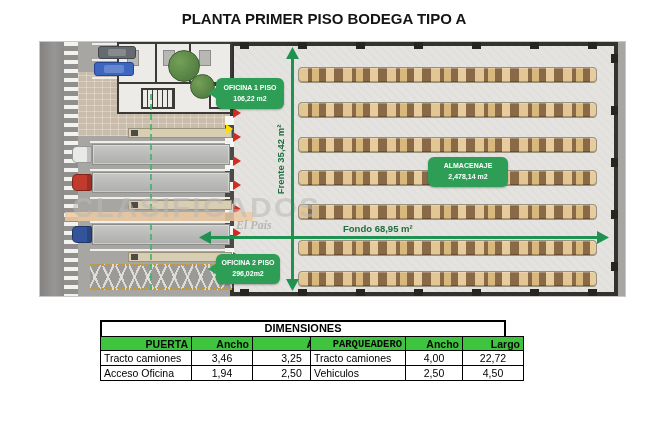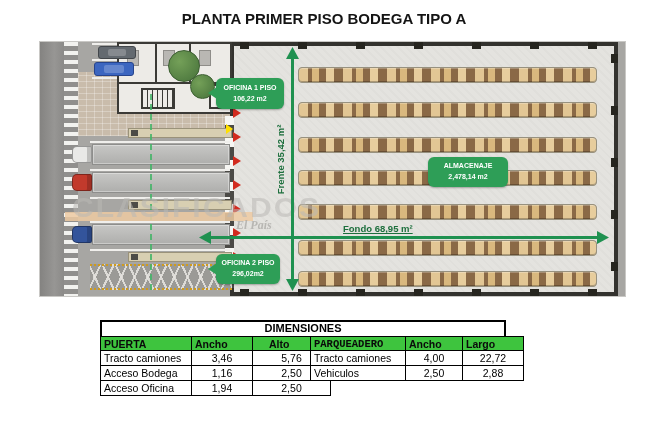--- a/index.html
+++ b/index.html
@@ -69,39 +69,39 @@
   .dash-line{left:110px;top:52px;height:196px;width:0;border-left:2px dashed #44b468;opacity:.85;}
 
   
   .wm-strip{left:25px;top:170px;width:188px;height:9px;background:#edcaa2;opacity:.85;}
   .wm-text{left:32px;top:148px;font-size:30px;font-weight:bold;letter-spacing:2px;color:rgba(186,184,180,.55);transform:scaleY(.95);white-space:nowrap;}
   .wm-sub{left:196px;top:176px;font-size:12px;font-weight:bold;font-family:"Liberation Serif",serif;font-style:italic;color:rgba(170,168,164,.75);}
 
   
   .dim-label{font-size:9.5px;font-weight:bold;color:var(--dim-text-green,#1d6f3d);white-space:nowrap;}
   #frente-label{left:185px;top:112px;width:110px;text-align:center;transform:rotate(-90deg);}
-  #fondo-label{left:303px;top:181px;text-decoration:underline;}
+  #fondo-label{left:303px;top:181px;}
 
   
   .bubble{background:var(--label-green,#2e9e57);border-radius:6px;color:#fff;font-weight:bold;text-align:center;
      display:flex;flex-direction:column;justify-content:center;font-size:7px;line-height:1.55;box-shadow:0 1px 2px rgba(0,0,0,.3);}
   .bubble .tail{position:absolute;left:-8px;top:9px;width:0;height:0;border-top:6px solid transparent;border-bottom:6px solid transparent;
      border-right:9px solid var(--label-green,#2e9e57);}
   #bubble-oficina1{left:176px;top:36px;width:68px;height:31px;}
   #bubble-almacenaje{left:388px;top:115px;width:80px;height:30px;}
   #bubble-oficina2{left:176px;top:212px;width:64px;height:30px;}
 
   svg.arrows{left:0;top:0;pointer-events:none;}
 
   
   #dim-title{left:100px;top:320px;width:406px;height:28px;border:2px solid #000;box-sizing:border-box;background:#fff;
      font-size:11px;font-weight:bold;text-align:center;line-height:12px;}
   .tbl{position:absolute;border-collapse:collapse;font-size:10.5px;background:#fff;}
   .tbl th,.tbl td{border:1.5px solid #000;padding:0 3px;white-space:nowrap;}
-  .tbl th{background:var(--table-header-green,#3ec43e);color:#0a0a0a;font-weight:bold;height:13px;text-align:left;}
+  .tbl th{background:var(--table-header-green,#3ec43e);color:#0a0a0a;font-weight:bold;height:13px;text-align:right;}
   .tbl td{height:14px;text-align:center;}
   .tbl td:first-child{text-align:left;}
   #tbl-puerta{left:100px;top:336px;}
   #tbl-puerta th:nth-child(1){width:84px;} #tbl-puerta th:nth-child(2){width:54px;} #tbl-puerta th:nth-child(3){width:58px;padding-left:16px;}
   #tbl-parqueadero{left:310px;top:336px;}
   #tbl-parqueadero th:nth-child(1){width:88px;font-family:Liberation Mono, monospace;} #tbl-parqueadero th:nth-child(2){width:50px;} #tbl-parqueadero th:nth-child(3){width:54px;}
 </style>
 </head>
 <body>
 
@@ -219,26 +219,21 @@
       <tr>
         <th>PUERTA</th>
         <th>Ancho</th>
         <th>Alto</th>
       </tr>
     </thead>
   <tbody>
       <tr>
         <td>Tracto camiones</td>
         <td>3,46</td>
-        <td>5,76</td>
-      </tr>
-      <tr>
-        <td>Acceso Bodega</td>
-        <td>1,16</td>
-        <td>2,50</td>
+        <td>3,25</td>
       </tr>
       <tr>
         <td>Acceso Oficina</td>
         <td>1,94</td>
         <td>2,50</td>
       </tr>
     </tbody>
 </table>
 
 <table id="tbl-parqueadero" class="tbl">
@@ -251,16 +246,16 @@
     </thead>
   <tbody>
       <tr>
         <td>Tracto camiones</td>
         <td>4,00</td>
         <td>22,72</td>
       </tr>
       <tr>
         <td>Vehiculos</td>
         <td>2,50</td>
-        <td>2,88</td>
+        <td>4,50</td>
       </tr>
     </tbody>
 </table>
 
 </body></html>

